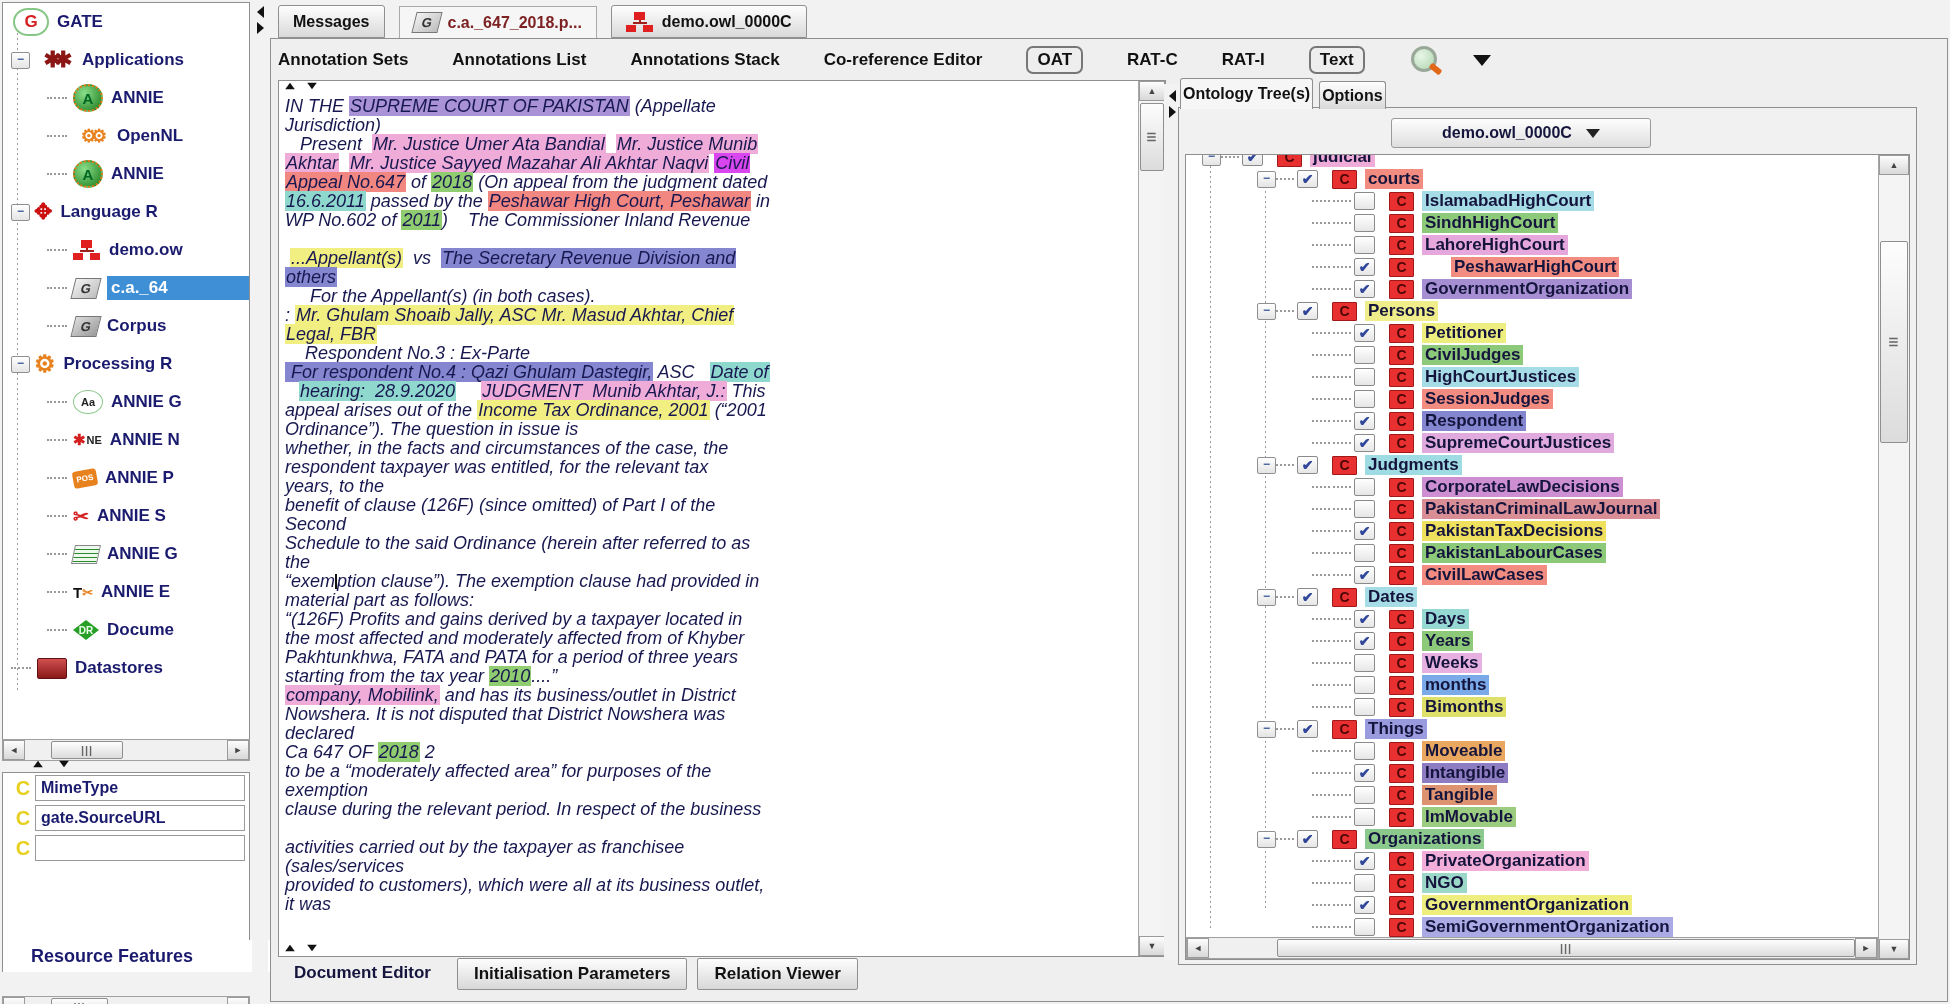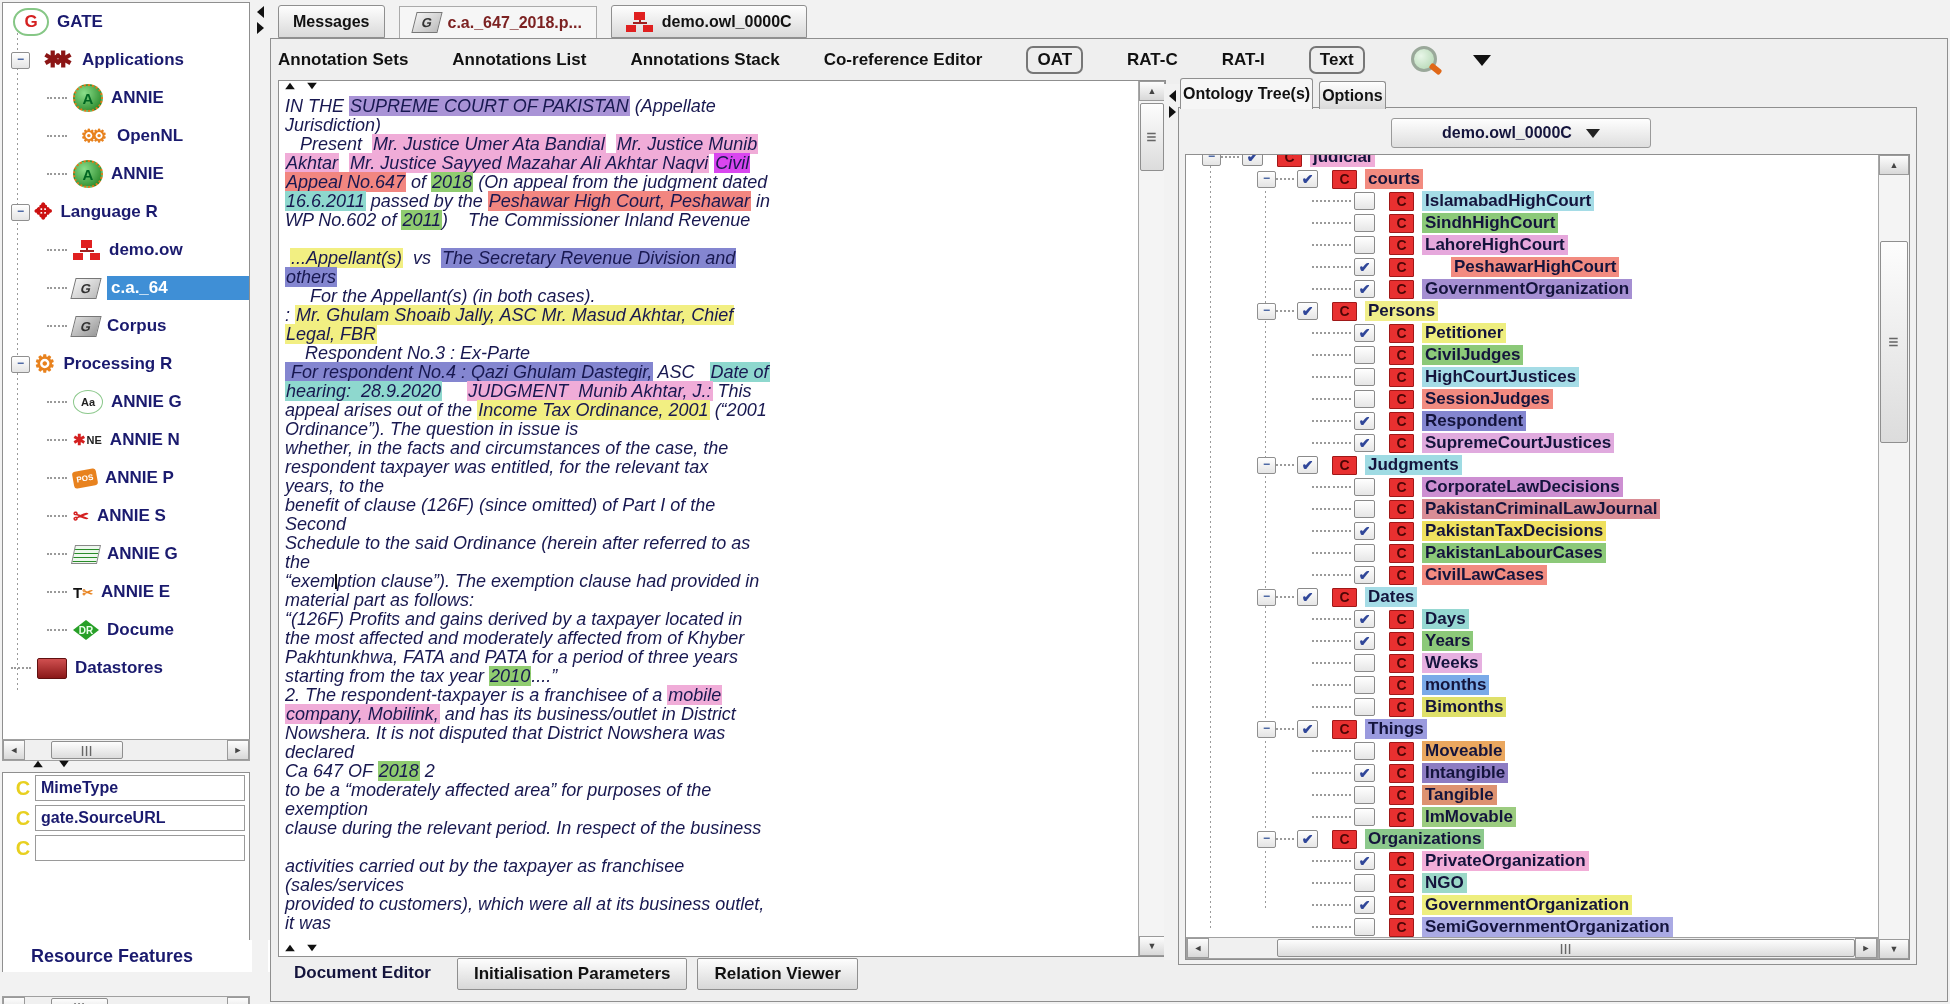--- a/index.html
+++ b/index.html
@@ -347,37 +347,36 @@
           <div class="dline"><span class="hl" style="background: rgb(142, 216, 206);">16.6.2011</span><span> passed by the </span><span class="hl" style="background: rgb(242, 134, 128);">Peshawar High Court, Peshawar</span><span> in</span></div>
           <div class="dline"><span>WP No.602 of </span><span class="hl" style="background: rgb(144, 204, 112);">2011</span><span>)    The Commissioner Inland Revenue</span></div>
           <div class="dline">&nbsp;</div>
           <div class="dline"><span> </span><span class="hl" style="background: rgb(242, 239, 130);">...Appellant(s)</span><span>  vs  </span><span class="hl" style="background: rgb(132, 134, 208);">The Secretary Revenue Division and</span></div>
           <div class="dline"><span class="hl" style="background: rgb(132, 134, 208);">others</span></div>
           <div class="dline"><span>     For the Appellant(s) (in both cases).</span></div>
           <div class="dline"><span>: </span><span class="hl" style="background: rgb(242, 239, 130);">Mr. Ghulam Shoaib Jally, ASC Mr. Masud Akhtar, Chief</span></div>
           <div class="dline"><span class="hl" style="background: rgb(242, 239, 130);">Legal, FBR</span></div>
           <div class="dline"><span>    Respondent No.3 : Ex-Parte</span></div>
           <div class="dline"><span class="hl" style="background: rgb(132, 134, 208);"> For respondent No.4 : Qazi Ghulam Dastegir,</span><span> ASC   </span><span class="hl" style="background: rgb(142, 216, 206);">Date of</span></div>
-          <div class="dline"><span class="hl" style="background: rgb(142, 216, 206);">hearing:  28.9.2020</span><span>     </span><span class="hl" style="background: rgb(240, 172, 216);">JUDGMENT  Munib Akhtar, J.:</span><span> This</span></div>
+          <div class="dline"><span class="hl" style="background: rgb(142, 216, 206); margin-left: 14px;">hearing:  28.9.2020</span><span>     </span><span class="hl" style="background: rgb(240, 172, 216);">JUDGMENT  Munib Akhtar, J.:</span><span> This</span></div>
           <div class="dline"><span>appeal arises out of the </span><span class="hl" style="background: rgb(242, 239, 130);">Income Tax Ordinance, 2001</span><span> (“2001</span></div>
           <div class="dline"><span>Ordinance”). The question in issue is</span></div>
           <div class="dline"><span>whether, in the facts and circumstances of the case, the</span></div>
           <div class="dline"><span>respondent taxpayer was entitled, for the relevant tax</span></div>
           <div class="dline"><span>years, to the</span></div>
           <div class="dline"><span>benefit of clause (126F) (since omitted) of Part I of the</span></div>
           <div class="dline"><span>Second</span></div>
           <div class="dline"><span>Schedule to the said Ordinance (herein after referred to as</span></div>
           <div class="dline"><span>the</span></div>
           <div class="dline"><span>“exem</span><span class="caret"></span><span>ption clause”). The exemption clause had provided in</span></div>
           <div class="dline"><span>material part as follows:</span></div>
           <div class="dline"><span>“(126F) Profits and gains derived by a taxpayer located in</span></div>
           <div class="dline"><span>the most affected and moderately affected from of Khyber</span></div>
           <div class="dline"><span>Pakhtunkhwa, FATA and PATA for a period of three years</span></div>
           <div class="dline"><span>starting from the tax year </span><span class="hl" style="background: rgb(144, 204, 112);">2010</span><span>....”</span></div>
-          <div class="dline"><span>2. The respondent-taxpayer is a franchisee of a </span><span class="hl" style="background: rgb(240, 172, 216);">mobile</span></div>
           <div class="dline"><span class="hl" style="background: rgb(240, 172, 216);">company, Mobilink,</span><span> and has its business/outlet in District</span></div>
           <div class="dline"><span>Nowshera. It is not disputed that District Nowshera was</span></div>
           <div class="dline"><span>declared</span></div>
           <div class="dline"><span>Ca 647 OF </span><span class="hl" style="background: rgb(144, 204, 112);">2018</span><span> 2</span></div>
           <div class="dline"><span>to be a “moderately affected area” for purposes of the</span></div>
           <div class="dline"><span>exemption</span></div>
           <div class="dline"><span>clause during the relevant period. In respect of the business</span></div>
           <div class="dline">&nbsp;</div>
           <div class="dline"><span>activities carried out by the taxpayer as franchisee</span></div>
           <div class="dline"><span>(sales/services</span></div>

